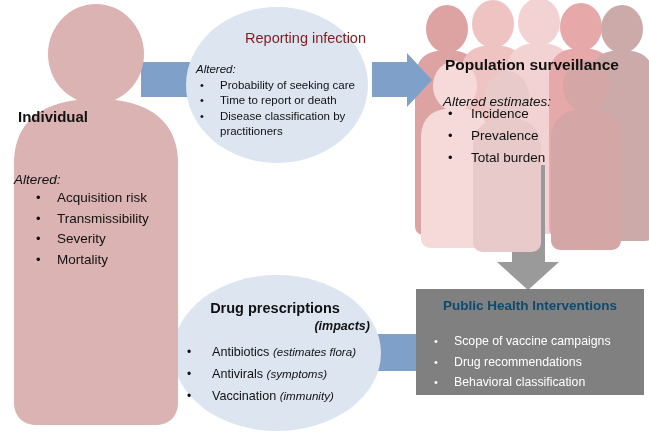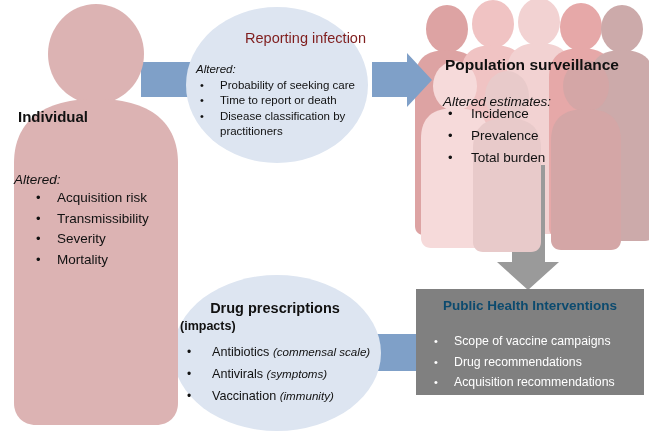--- a/index.html
+++ b/index.html
@@ -72,22 +72,22 @@
                padding-left:26px;color:#ffffff;}
   .phi-list li:before{content:"\2022";position:absolute;left:6px;top:0;
                       font-size:11px;line-height:20.5px;}
 
   
   #drug-title{
     left:180px;top:300px;width:190px;text-align:center;
     font-size:14.5px;font-weight:bold;color:#111;
   }
   #drug-sub{
-    left:180px;top:319px;width:190px;text-align:left;
-    font-size:12.5px;font-weight:bold;color:#111;
+    left:180px;top:319px;width:190px;text-align:right;
+    font-size:12.5px;font-style:italic;font-weight:bold;color:#111;
   }
   .drug-list{position:absolute;left:182px;top:341px;width:210px;
              margin:0;padding:0;list-style:none;}
   .drug-list li{position:relative;font-size:12.6px;line-height:22px;
                 padding-left:30px;color:#111;white-space:nowrap;}
   .drug-list li:before{content:"\2022";position:absolute;left:5px;top:0;
                        font-size:12px;line-height:22px;}
   .drug-list li .paren{font-style:italic;font-size:11.6px;}
 </style>
 </head>
@@ -186,29 +186,29 @@
   <ul class="pop-list">
     <li>Incidence</li>
     <li>Prevalence</li>
     <li>Total burden</li>
   </ul>
 
   <div class="txt" id="phi-title">Public Health Interventions</div>
   <ul class="phi-list">
     <li>Scope of vaccine campaigns</li>
     <li>Drug recommendations</li>
-    <li>Acquisition recommendations</li>
+    <li>Behavioral classification</li>
   </ul>
 
   <div class="txt" id="drug-title">Drug prescriptions</div>
   <div class="txt" id="drug-sub">(impacts)</div>
   <ul class="drug-list">
     <li>
       <span>Antibiotics</span>
-      <span class="paren">(commensal scale)</span>
+      <span class="paren">(estimates flora)</span>
     </li>
     <li>
       <span>Antivirals</span>
       <span class="paren">(symptoms)</span>
     </li>
     <li>
       <span>Vaccination</span>
       <span class="paren">(immunity)</span>
     </li>
   </ul>

